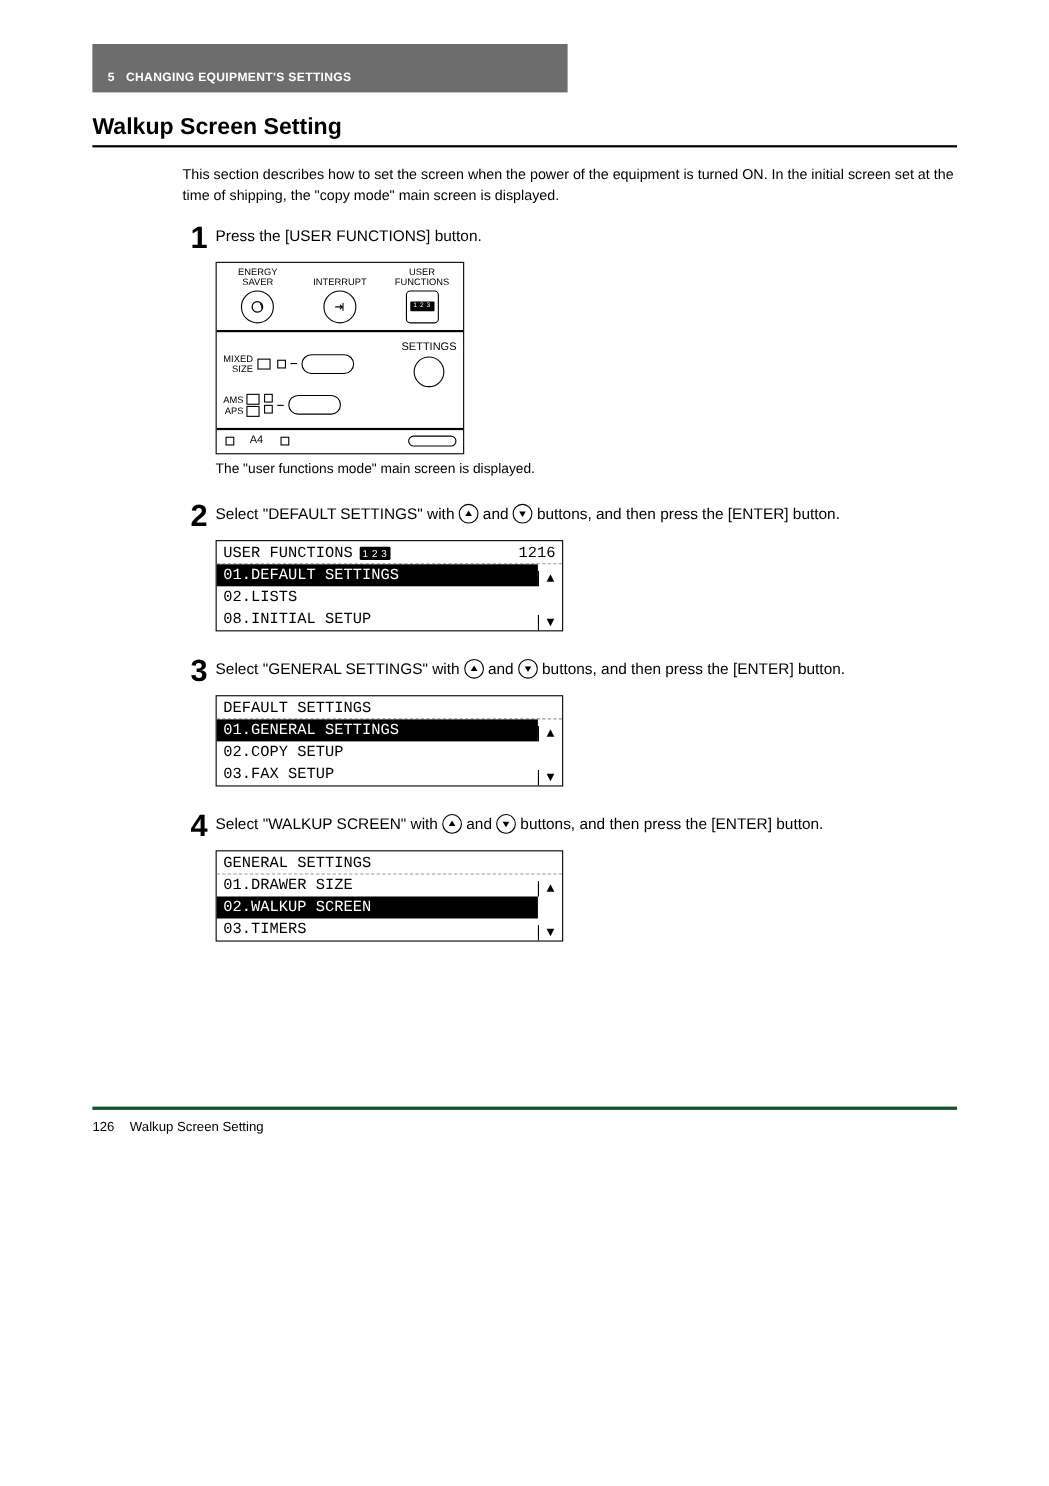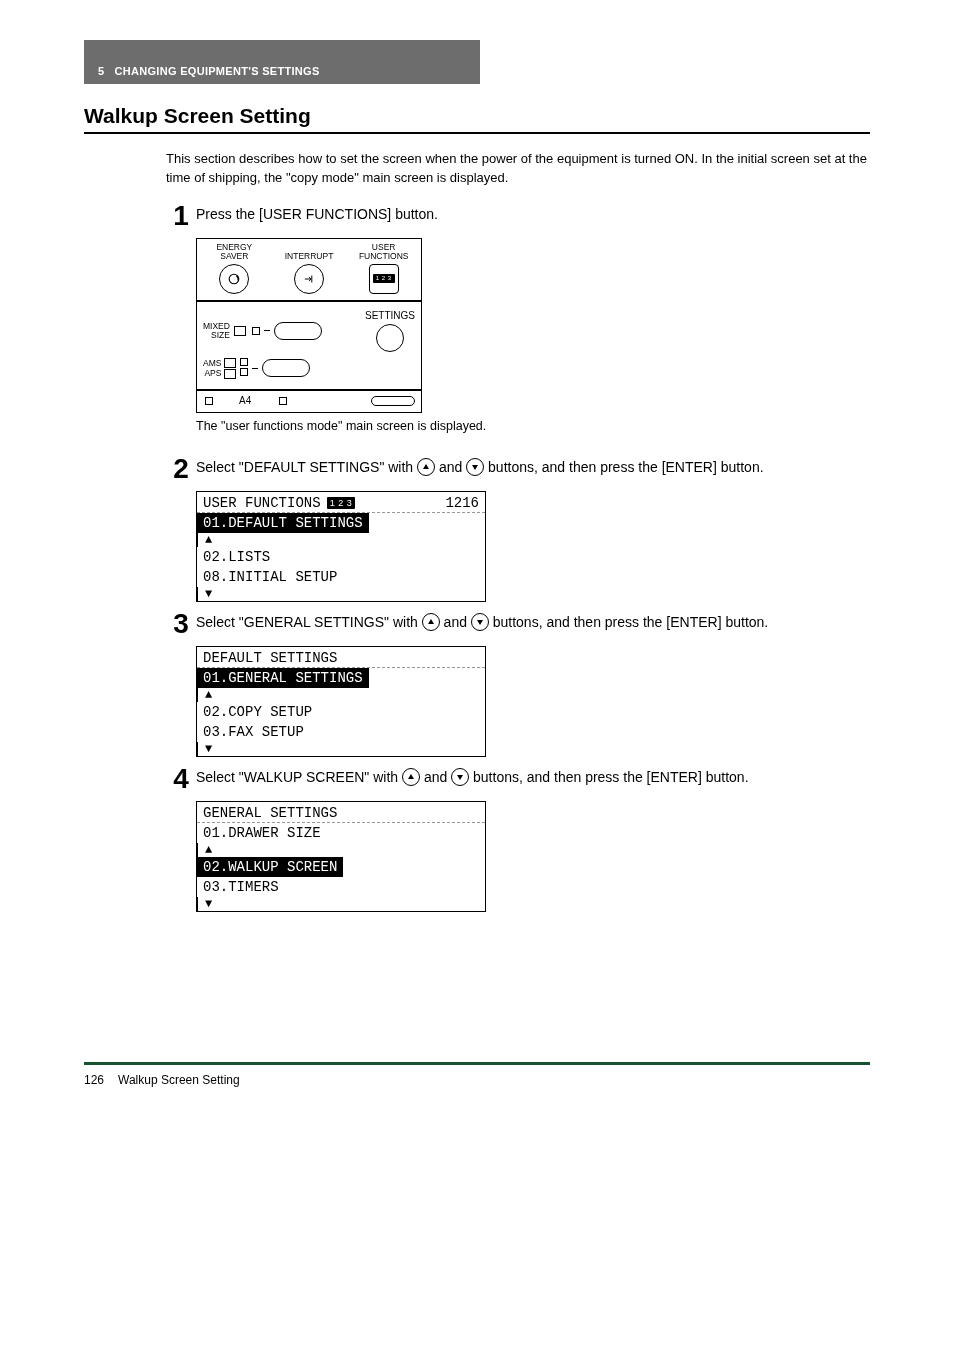--- a/index.html
+++ b/index.html
@@ -13,21 +13,21 @@
   }
   .content-wrap {
     padding: 0 84px 0 84px;
   }
   .chapter-bar {
     background: #6d6d6d;
     color: #fff;
     font-size: 11px;
     font-weight: bold;
     padding: 25px 14px 7px 14px;
-    width: 396px;
+    width: 432px;
     letter-spacing: 0.3px;
     margin-bottom: 20px;
   }
   h1.section-title {
     font-size: 21px;
     font-weight: bold;
     border-bottom: 2px solid #000;
     padding-bottom: 4px;
     margin-bottom: 16px;
   }
@@ -79,36 +79,35 @@
   }
   .caption {
     margin-left: 30px;
     font-size: 12.5px;
     margin-bottom: 22px;
   }
 
   
   .lcd {
     border: 1.5px solid #000;
-    width: 290px;
+    width: 316px;
     font-family: "Courier New", monospace;
     font-size: 14px;
-    margin: 8px 0 8px 30px;
+    margin: 8px 0 22px 30px;
   }
   .lcd .lcd-title {
     padding: 3px 6px 1px 6px;
     border-bottom: 1px dashed #999;
     display: flex;
     align-items: center;
     gap: 6px;
   }
   .lcd .lcd-row {
     display: flex;
-    align-items: flex-start;
-    flex-direction: column;
+    align-items: flex-end;
   }
   .lcd .lcd-text {
     flex: 1;
     padding: 2px 6px;
   }
   .lcd .lcd-arrow {
     width: 22px;
     display: flex;
     align-items: center;
     justify-content: center;
@@ -199,21 +198,21 @@
   .settings-btn .hw-btn-round { width:28px;height:28px; }
   .sq { display:inline-block;width:8px;height:8px;border:1px solid #000;margin-left:2px;}
   .mini-icon {
     display:inline-block;width:12px;height:10px;border:1px solid #000;vertical-align:middle;
   }
   .dash { display:inline-block;width:6px;height:1px;background:#000;vertical-align:middle;}
   .panel-bot {
     padding: 4px 6px 6px 6px;
     display:flex;
     align-items:center;
-    gap:26px;
+    gap:14px;
     font-size:10px;
   }
   .slot {
     width:44px;height:10px;
     border:1.5px solid #000;
     border-radius:5px;
   }
 
   .footer {
     margin-top: 150px;

